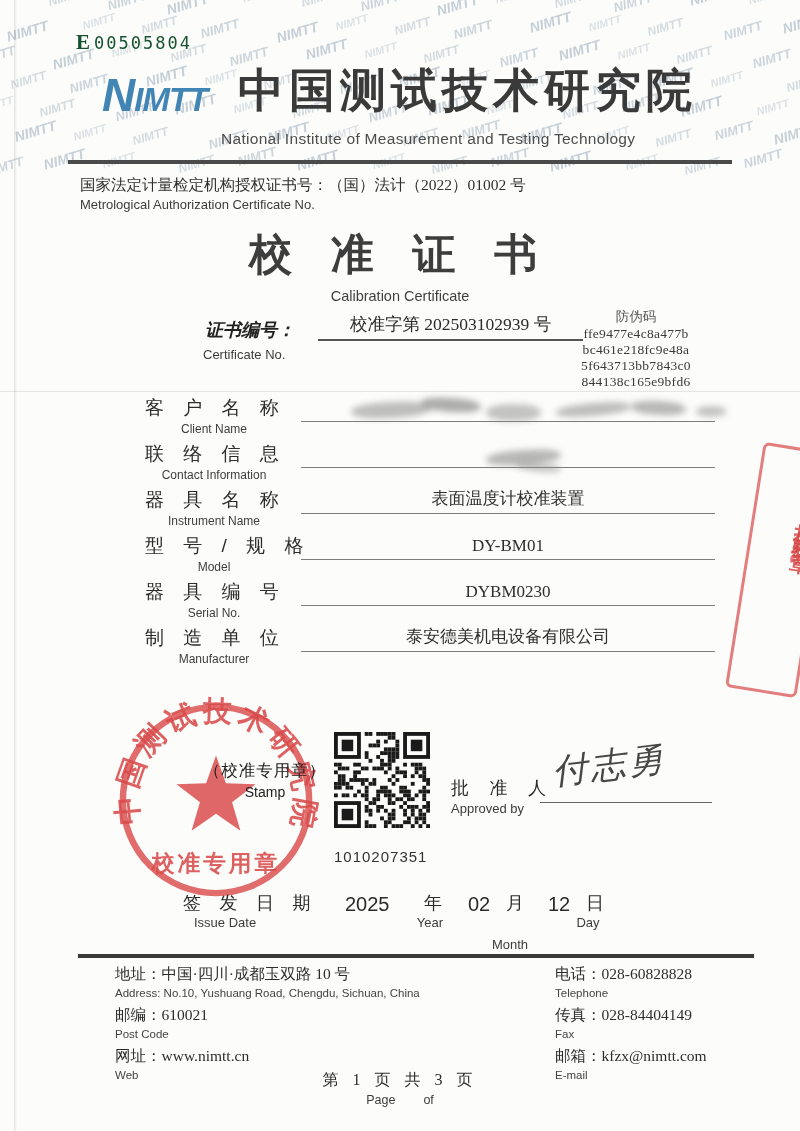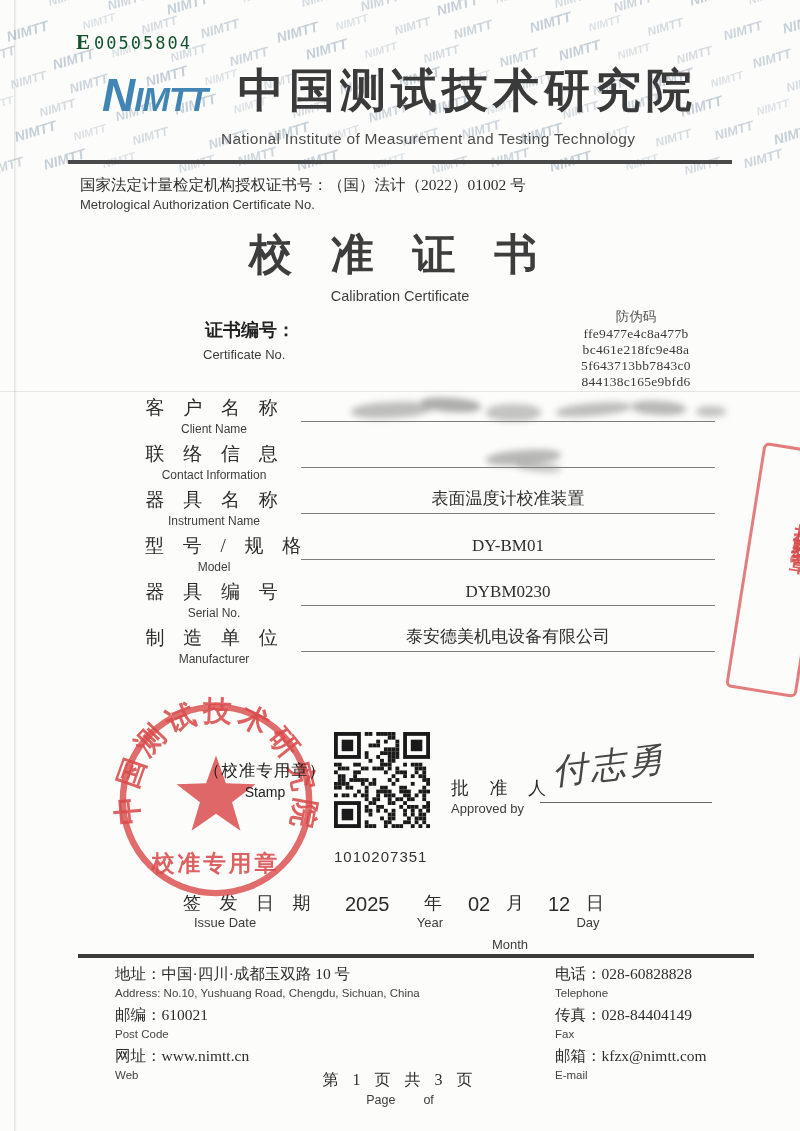--- a/index.html
+++ b/index.html
@@ -30,33 +30,33 @@
   .org-en{left:221px;top:130px;font-size:15.5px;color:#4d4d4d;letter-spacing:.3px;white-space:nowrap;}
   .hdr-rule{left:68px;top:160px;width:664px;height:4px;background:#4a4a4a;}
   .auth-cn{left:80px;top:175px;font-size:15.5px;color:#2f2f2f;white-space:nowrap;}
   .auth-en{left:80px;top:197px;font-size:13px;color:#3c3c3c;}
 
   
   .title-cn{left:0;top:226px;width:800px;text-align:center;font-size:43px;color:#3d3d3d;letter-spacing:14px;font-weight:600;}
   .title-en{left:0;top:288px;width:800px;text-align:center;font-size:14.5px;color:#3f3f3f;}
 
   
-  .certno-label{left:205px;top:318px;font-size:18px;color:#222;font-weight:600;}
+  .certno-label{left:205px;top:318px;font-size:18px;color:#222;font-weight:600;font-style:italic;}
   .certno-line{left:318px;top:312px;width:265px;border-bottom:2px solid #555;text-align:center;
                font-size:17.5px;color:#2b2b2b;padding-bottom:3px;}
   .certno-en{left:203px;top:347px;font-size:13px;color:#3c3c3c;}
   .anti{left:552px;top:308px;width:168px;text-align:center;color:#3a3a3a;}
   .anti .alabel{font-size:13.5px;color:#555;}
   .anti .aline{font-size:13.5px;line-height:1.18;letter-spacing:.3px;}
 
   
   .field-row{left:145px;width:570px;height:42px;display:flex;align-items:flex-end;}
   .f-labelblock{width:138px;flex:none;text-align:center;}
   .f-cn{display:block;font-size:19px;color:#2d2d2d;letter-spacing:5px;word-spacing:4px;white-space:nowrap;
-        font-family:Liberation Serif, serif;font-weight:500;}
+        font-family:Liberation Sans, sans-serif;font-weight:500;}
   .f-en{display:block;font-size:12px;color:#3e3e3e;margin-top:1px;}
   .f-line{flex:1;margin-left:18px;border-bottom:1.5px solid #7d7d7d;text-align:center;padding-bottom:3px;
           font-size:17px;color:#2e2e2e;position:relative;margin-bottom:14px;}
   .blob{position:absolute;background:#8b8b8b;filter:blur(3px);border-radius:45%;}
 
   
   .stamp-svg{left:112px;top:696px;width:208px;height:208px;}
   .stamp-overlay{left:170px;top:760px;width:190px;text-align:center;color:#222;}
   .stamp-overlay .ov-cn{font-size:16.5px;letter-spacing:1px;}
   .stamp-overlay .ov-en{font-size:14px;margin-top:2px;}
@@ -207,20 +207,21 @@
   <div class="abs org-cn serif">中国测试技术研究院</div>
   <div class="abs org-en sans">National Institute of Measurement and Testing Technology</div>
   <div class="abs hdr-rule"></div>
   <div class="abs auth-cn serif">国家法定计量检定机构授权证书号：（国）法计（2022）01002 号</div>
   <div class="abs auth-en sans">Metrological Authorization Certificate No.</div>
 
   <div class="abs title-cn serif">校 准 证 书</div>
   <div class="abs title-en sans">Calibration Certificate</div>
 
   <div class="abs certno-label serif">证书编号：</div>
+  <div class="abs certno-line serif">校准字第 202503102939 号</div>
   <div class="abs certno-en sans">Certificate No.</div>
 
   <div class="abs anti serif">
     <div class="alabel">防伪码</div>
     <div class="aline">ffe9477e4c8a477b</div>
     <div class="aline">bc461e218fc9e48a</div>
     <div class="aline">5f643713bb7843c0</div>
     <div class="aline">844138c165e9bfd6</div>
   </div>
 

